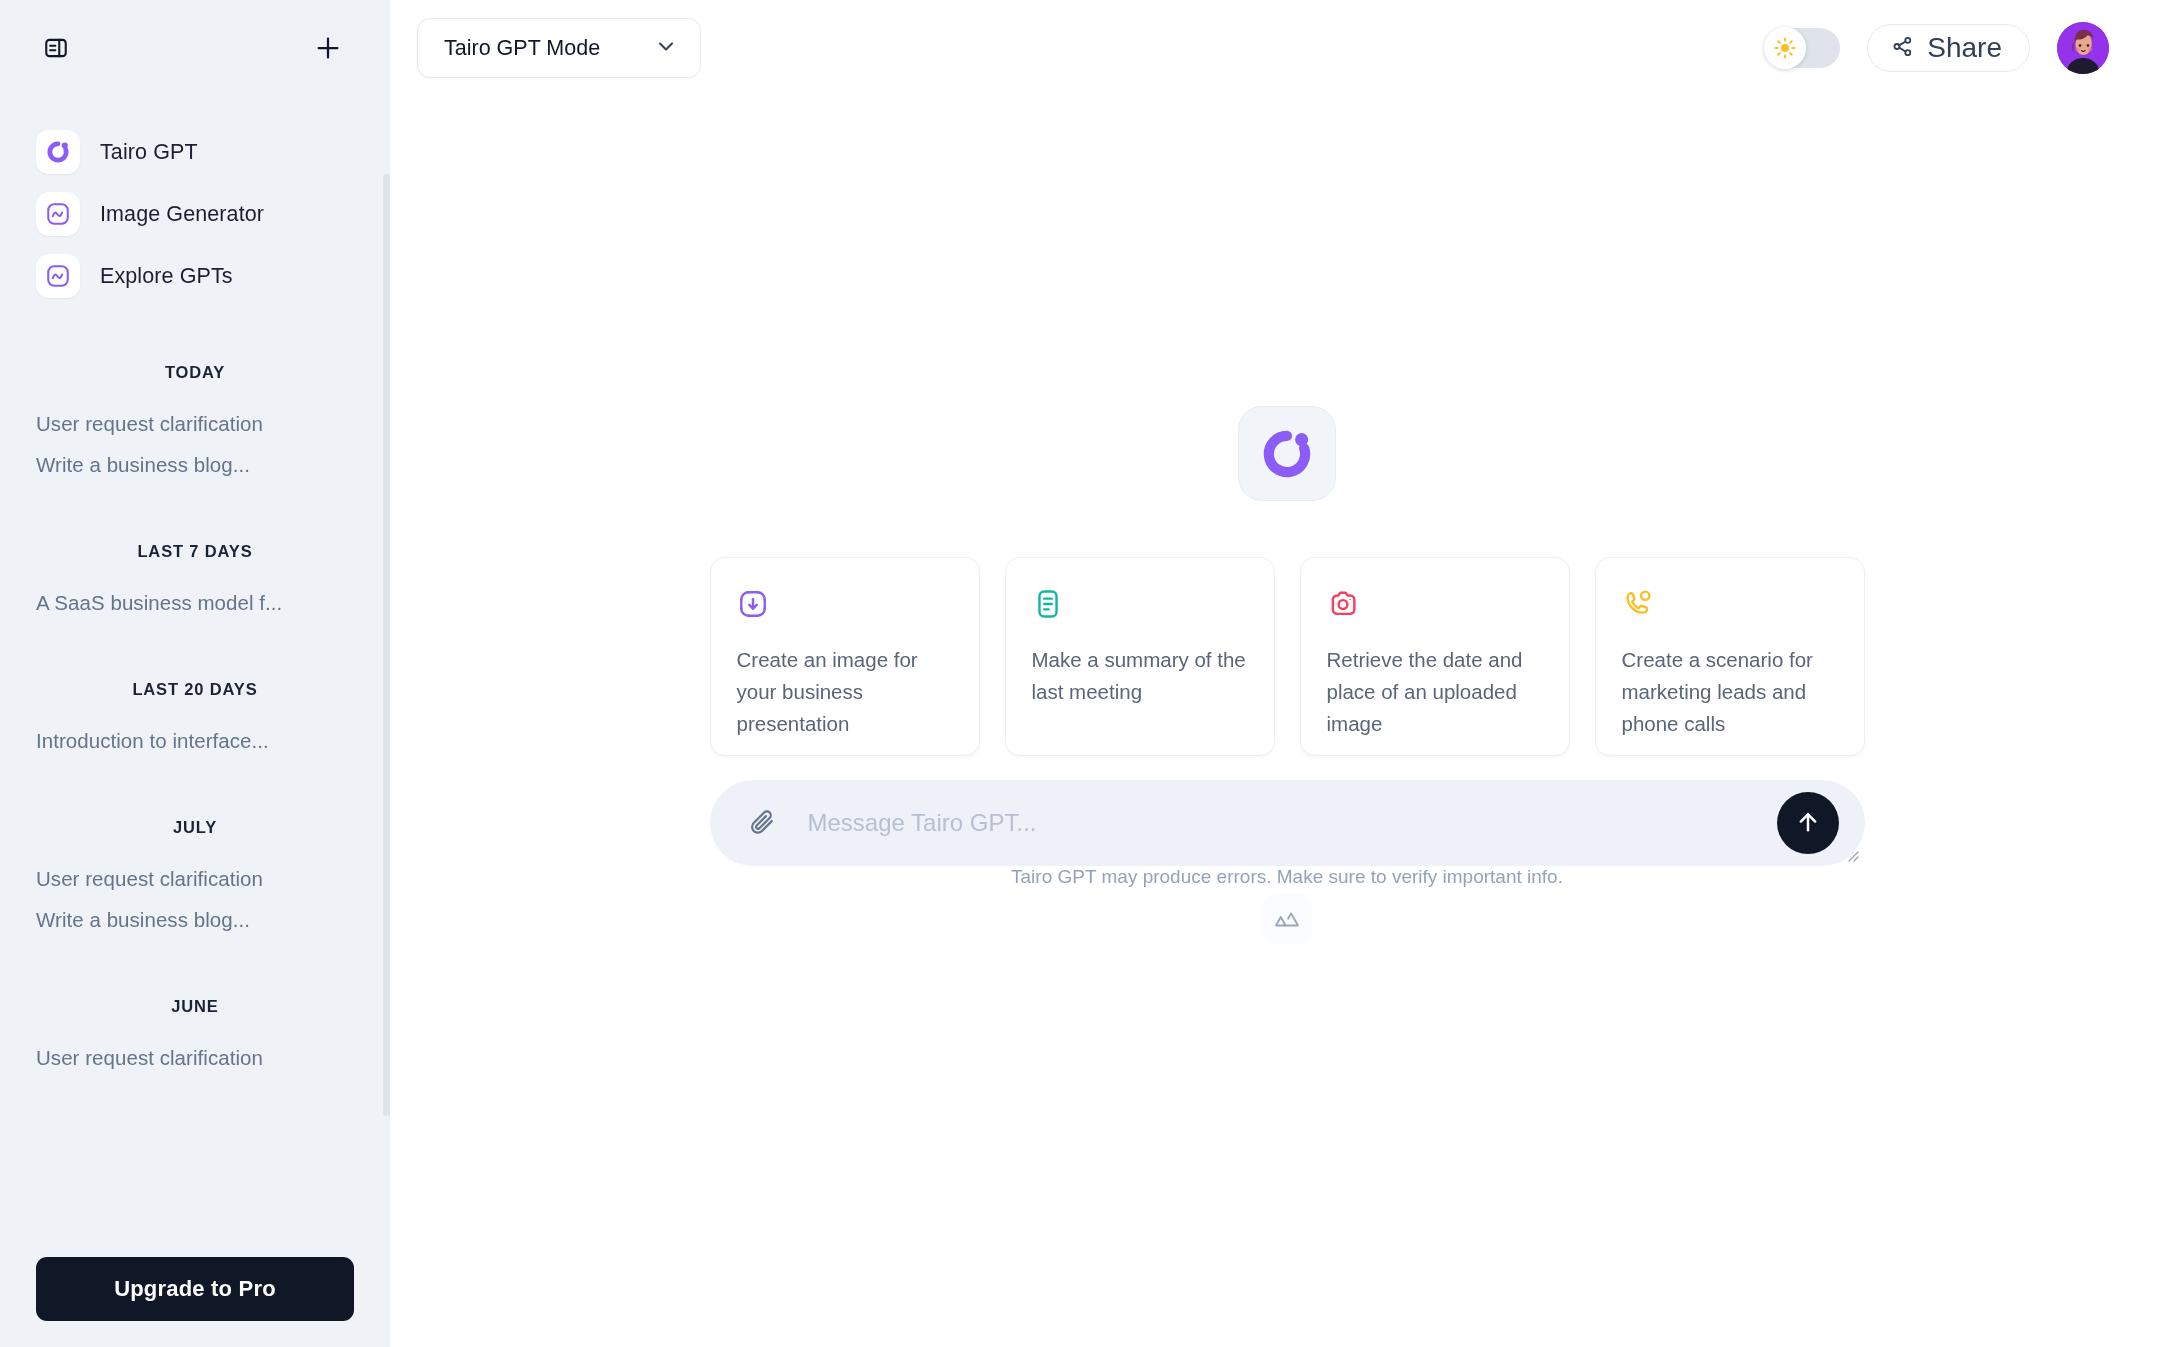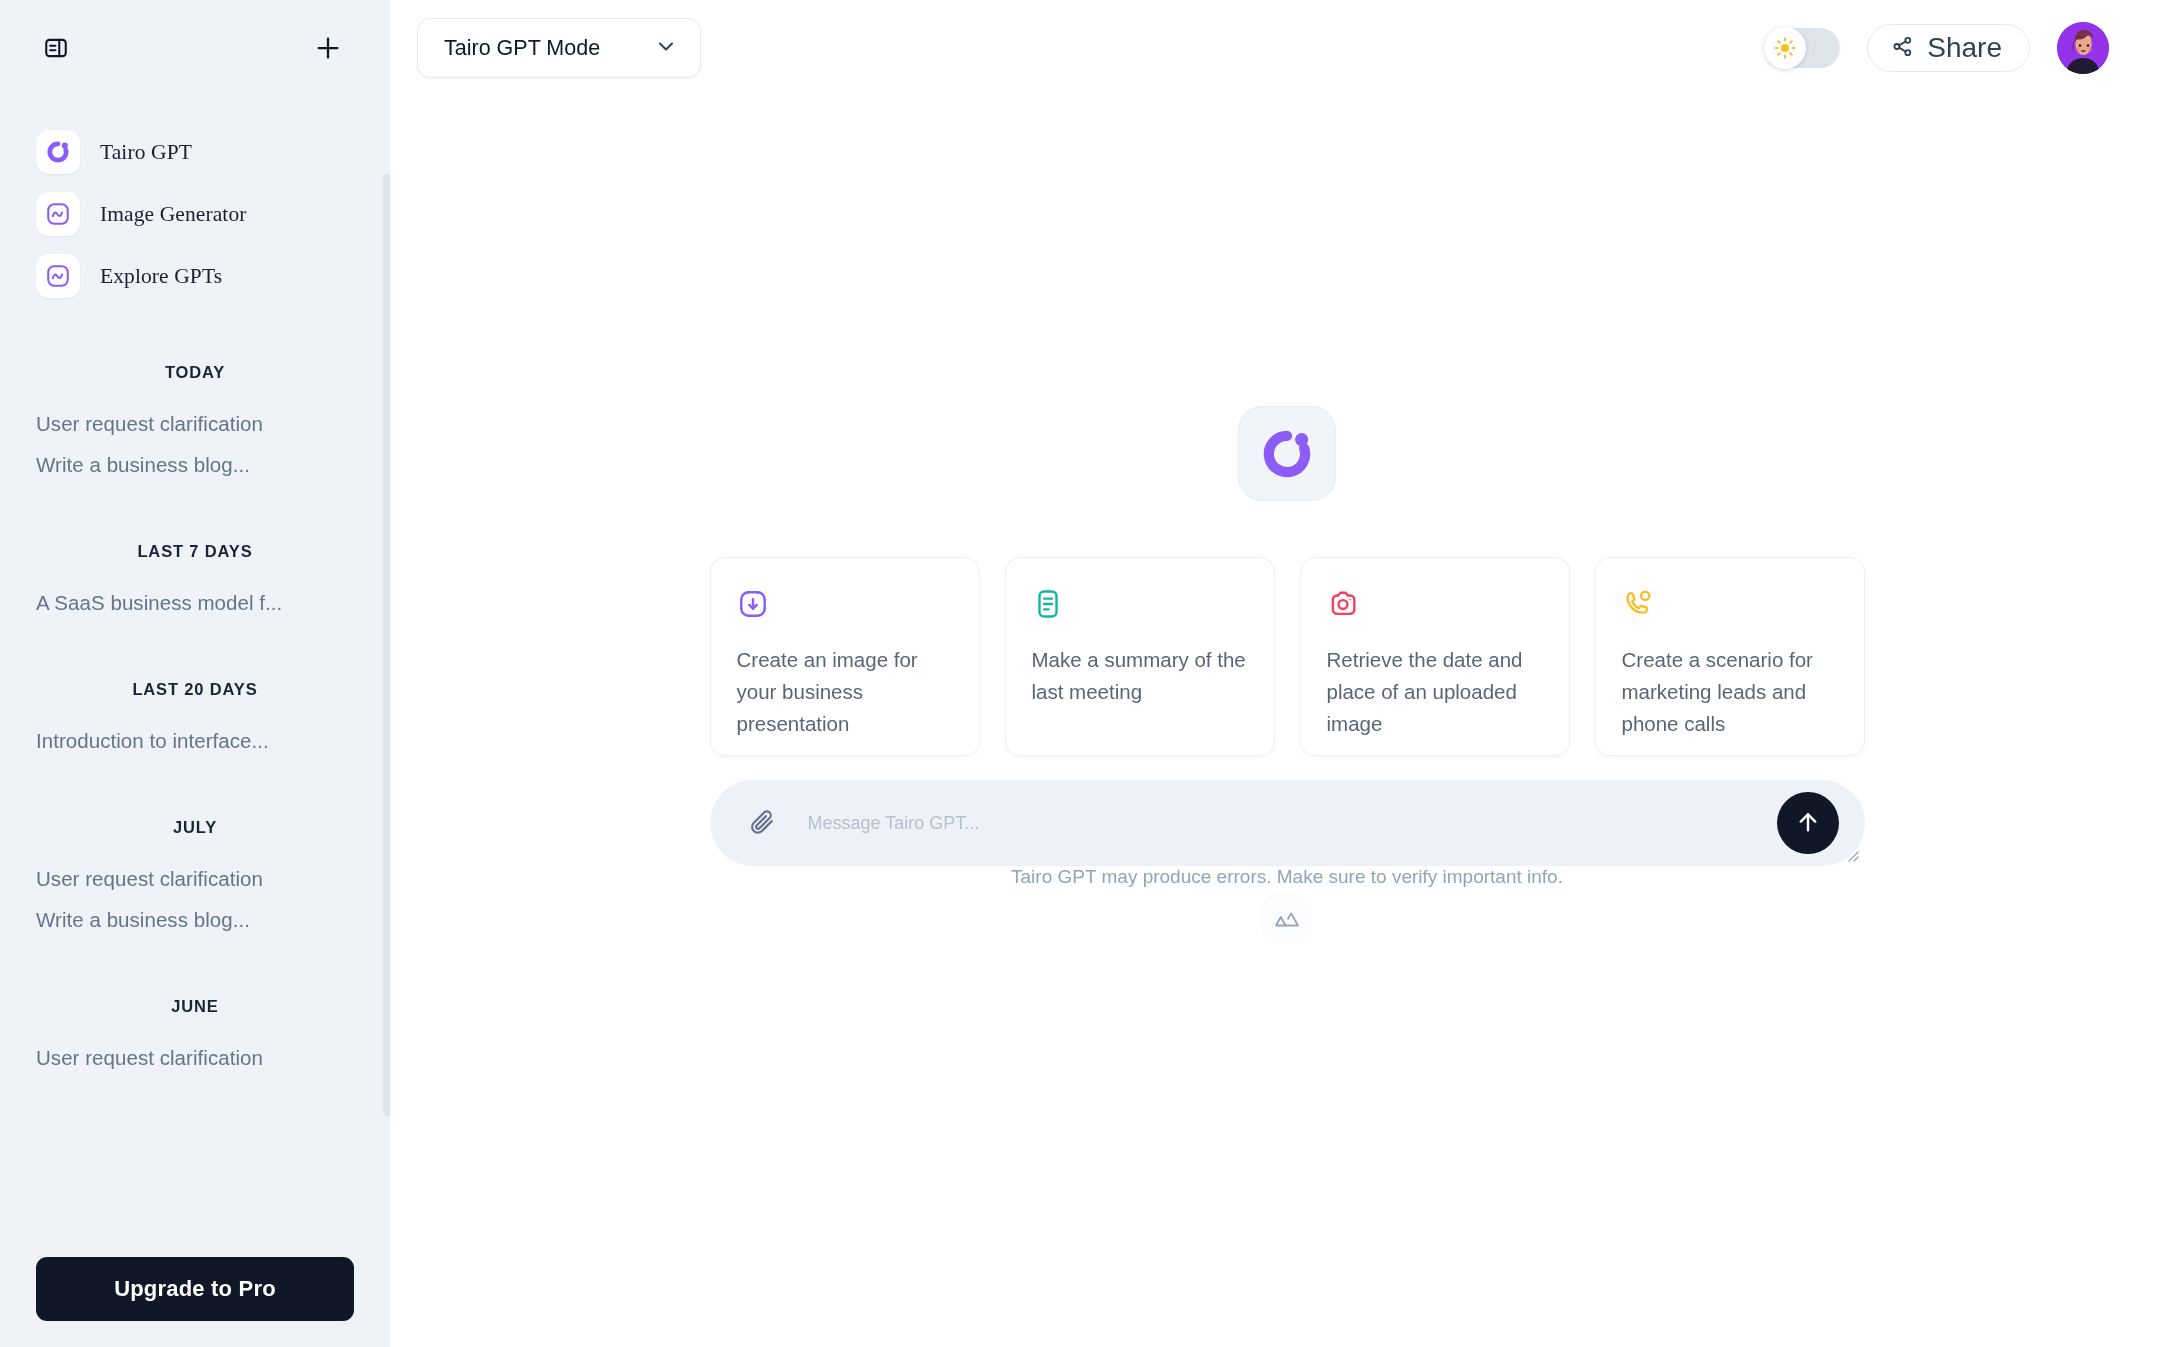--- a/index.html
+++ b/index.html
@@ -26,21 +26,21 @@
   }
   .icon-btn {
     width: 40px; height: 40px;
     display: flex; align-items: center; justify-content: center;
     cursor: pointer; background: none; border: none;
   }
   .sidebar-scroll {
     flex: 1; overflow: hidden; position: relative;
     padding: 0 0 0 0;
   }
-  .gpt-list { padding: 25px 0 0 0; font-family: Liberation Serif, serif; }
+  .gpt-list { padding: 25px 0 0 0; }
   .gpt-item {
     display: flex; align-items: center; gap: 20px;
     padding: 9px 36px; cursor: pointer;
   }
   .gpt-badge {
     width: 44px; height: 44px; flex: 0 0 44px;
     background: #ffffff; border-radius: 13px;
     display: flex; align-items: center; justify-content: center;
     box-shadow: 0 1px 2px rgba(20,30,60,.06);
   }
@@ -136,21 +136,21 @@
     padding-bottom: 12px;
   }
   .composer {
     position: relative; width: 1155px; height: 86px;
     background: #eef1f7; border-radius: 43px;
     display: flex; align-items: center; padding: 0 26px 0 33px;
   }
   .clip-btn { width: 40px; height: 40px; display:flex; align-items:center; justify-content:center; cursor:pointer; }
   .msg-input {
     flex: 1; border: none; outline: none; background: transparent;
-    font-size: 18px; color: #334155; margin-left: 25px;
+    font-size: 24px; color: #334155; margin-left: 25px;
     font-family: "Liberation Sans", sans-serif;
   }
   .msg-input::placeholder { color: #b6c0d0; }
   .send-btn {
     position: absolute; right: 26px; top: 50%; transform: translateY(-50%);
     width: 62px; height: 62px; border-radius: 50%; background: #101828;
     border: none; cursor: pointer;
     display: flex; align-items: center; justify-content: center;
   }
   .resize-handle {

